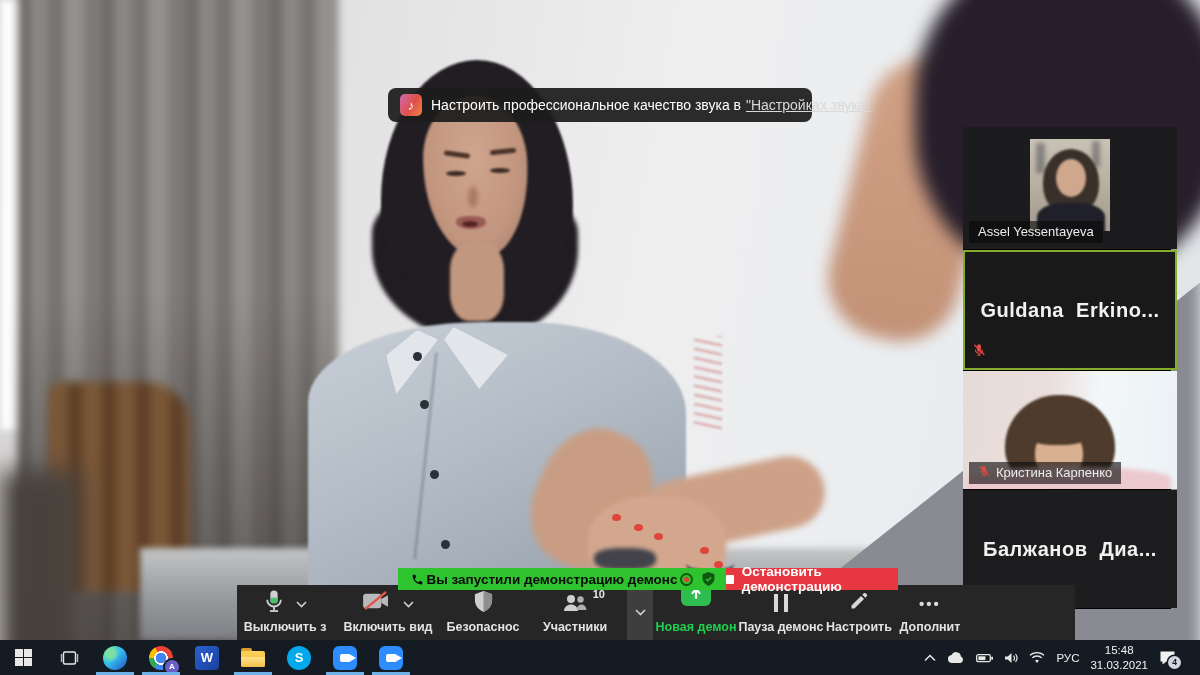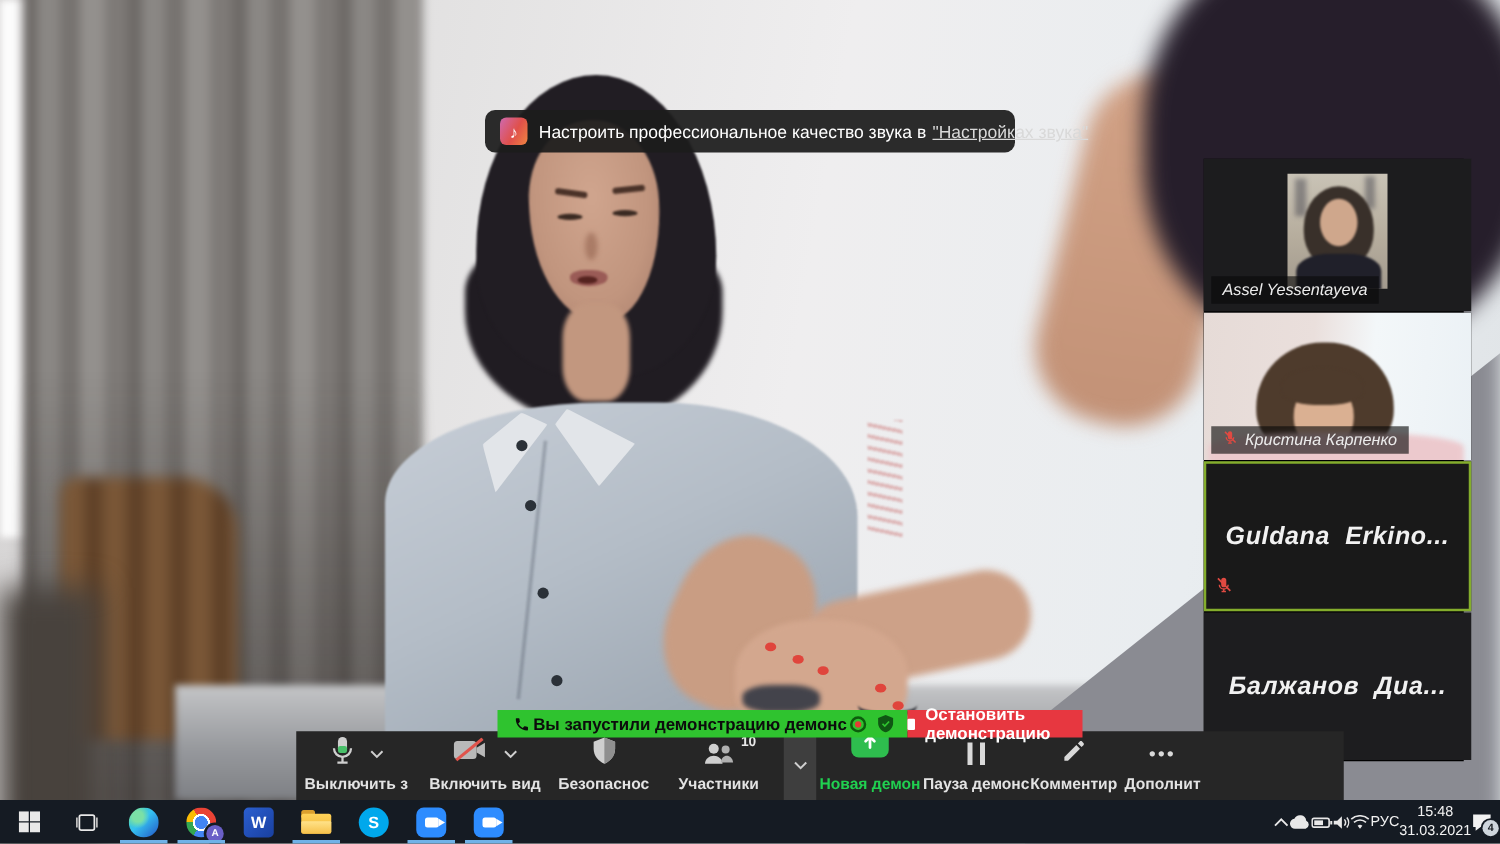--- a/index.html
+++ b/index.html
@@ -64,21 +64,21 @@
   .notification{position:absolute;left:388px;top:88px;width:424px;height:34px;z-index:8;
     background:rgba(28,28,28,.93);border-radius:8px;display:flex;align-items:center;padding:0 12px;box-sizing:border-box;
     color:#fff;font-size:14px;}
   .notif-icon{width:22px;height:22px;border-radius:5px;margin-right:9px;flex:none;
     background:linear-gradient(120deg,#cf6ab0 0%,#e0504a 55%,#ef8542 100%);
     display:flex;align-items:center;justify-content:center;color:#fff;font-size:13px;}
   .notif-link{color:#d9d9d9;text-decoration:underline;margin-left:5px;cursor:pointer;white-space:nowrap;}
   .notif-msg{white-space:nowrap;}
 
   
-  .sidebar{position:absolute;left:963px;top:127px;width:208px;z-index:2;background:#000;font-style:italic;}
+  .sidebar{position:absolute;left:963px;top:127px;width:208px;z-index:2;background:#000;}
   .tile{position:relative;width:214px;overflow:hidden;margin-bottom:1px;background:#1c1c1e;box-sizing:border-box;}
   .tile.t1{height:122px;}
   .tile.t2{height:120px;border:2px solid #84ad2c;background:#191919;}
   .tile.t3{height:118px;}
   .tile.t4{height:118px;background:#1d1d1f;}
   .tile-label{position:absolute;left:6px;bottom:6px;background:rgba(10,10,10,.62);color:#ececec;font-size:13px;
     padding:3px 9px 4px 9px;display:flex;align-items:center;gap:6px;white-space:nowrap;}
   .big-name{position:absolute;inset:0;display:flex;align-items:center;justify-content:center;
     color:#f1f1f1;font-weight:bold;font-size:20px;letter-spacing:.5px;white-space:pre;}
   .tile-mic{position:absolute;left:7px;bottom:7px;}
@@ -98,21 +98,21 @@
   .k-body{position:absolute;left:4px;top:96px;width:204px;height:26px;background:#ecc9cd;border-radius:45% 45% 0 0;filter:blur(2px);}
 
   
   .share-banner{position:absolute;left:398px;top:568px;height:22px;display:flex;z-index:6;font-weight:bold;font-size:13.5px;}
   .sb-green{width:328px;background:#2fc32f;color:#0c0c0c;display:flex;align-items:center;}
   .sb-phone{margin-left:13px;display:flex;}
   .sb-msg{flex:1;text-align:center;}
   .sb-rec{width:13px;height:13px;border-radius:50%;border:2px solid #0c5c0c;box-sizing:border-box;position:relative;margin-right:9px;}
   .sb-rec::after{content:'';position:absolute;left:2px;top:2px;width:5px;height:5px;border-radius:50%;background:#e33c34;}
   .sb-shield{margin-right:11px;display:flex;}
-  .sb-stop{width:140px;background:#e73740;color:#fff;display:flex;align-items:center;justify-content:center;gap:8px;cursor:pointer;}
+  .sb-stop{width:172px;background:#e73740;color:#fff;display:flex;align-items:center;justify-content:center;gap:8px;cursor:pointer;}
   .stop-sq{width:9px;height:9px;background:#fff;border-radius:1px;}
 
   
   .toolbar{position:absolute;left:237px;top:585px;width:838px;height:55px;background:#262626;z-index:5;
     display:flex;align-items:stretch;}
   .tb-btn{display:flex;flex-direction:column;align-items:center;justify-content:flex-end;padding-bottom:6px;cursor:pointer;}
   .tb-btn .ic-row{height:30px;display:flex;align-items:center;justify-content:center;gap:12px;}
   .tb-btn .lbl{font-size:12.5px;font-weight:600;color:#e3e3e3;margin-top:2px;white-space:nowrap;}
   .w-mute{width:96px;}.w-video{width:110px;}.w-sec{width:80px;justify-content:flex-end;}.w-part{width:104px;}
   .w-share{width:86px;gap:12px;}.w-pause{width:84px;}.w-annot{width:72px;}.w-remote{width:110px;}.w-more{width:70px;}
@@ -140,21 +140,21 @@
   .sq24{width:24px;height:24px;border-radius:4px;display:flex;align-items:center;justify-content:center;color:#fff;font-weight:bold;font-size:13px;}
   .word-ic{background:linear-gradient(135deg,#2b5fd0,#1940a0);}
   .skype-ic{border-radius:50%;background:#00a8ec;}
   .zoom-ic{border-radius:6px;background:#2d8cff;}
   .cam-glyph{position:relative;width:11px;height:8px;background:#fff;border-radius:2px;}
   .cam-glyph::after{content:'';position:absolute;right:-5px;top:1px;border-left:5px solid #fff;border-top:3px solid rgba(0,0,0,0);border-bottom:3px solid rgba(0,0,0,0);}
   .folder-ic{position:relative;width:24px;height:19px;}
   .folder-back{position:absolute;left:0;top:0;width:11px;height:6px;background:#dba02e;border-radius:2px 2px 0 0;}
   .folder-body{position:absolute;left:0;top:3px;width:24px;height:16px;background:linear-gradient(180deg,#ffd358,#eeb33e);border-radius:2px;}
   .folder-front{position:absolute;left:0;top:9px;width:24px;height:10px;background:linear-gradient(180deg,#ffe28a,#f6c14a);border-radius:1px 1px 2px 2px;}
-  .tray{margin-left:auto;display:flex;align-items:center;padding-right:6px;}
+  .tray{margin-left:auto;display:flex;align-items:center;gap:11px;padding-right:24px;}
   .tray-item{display:flex;align-items:center;justify-content:center;cursor:pointer;}
   .tray-lang{color:#f2f2f2;font-size:11.5px;}
   .tray-clock{color:#f2f2f2;font-size:11.5px;line-height:1.25;text-align:center;cursor:pointer;}
   .action-wrap{position:relative;}
   .action-badge{position:absolute;right:-5px;bottom:-3px;width:13px;height:13px;border-radius:50%;background:#cfd6dd;
     color:#15191e;font-size:8.5px;font-weight:bold;display:flex;align-items:center;justify-content:center;box-shadow:0 0 0 1.5px #151b23;}
 </style>
 </head>
 <body>
 
@@ -215,50 +215,50 @@
         <div class="a-smudge" style="left:6px;top:4px;width:9px;height:30px;"></div>
         <div class="a-smudge" style="left:62px;top:2px;width:8px;height:26px;"></div>
         <div class="a-hair"></div>
         <div class="a-face"></div>
         <div class="a-body"></div>
       </div>
       <div class="tile-label">
         <span>Assel Yessentayeva</span>
       </div>
     </div>
-    <div class="tile t3">
-      <div class="k-bg">
-        <div class="k-hair"></div>
-        <div class="k-face"></div>
-        <div class="k-fringe"></div>
-        <div class="k-body"></div>
-      </div>
-      <div class="tile-label" style="left:6px;bottom:5px;">
-        <span>
-          <svg width="12" height="12" viewBox="0 0 24 24">
-              <path d="M12 15a3.5 3.5 0 0 0 3.5-3.5v-6a3.5 3.5 0 1 0-7 0v6A3.5 3.5 0 0 0 12 15z" fill="#e04a42"></path>
-              <path d="M6 11.5a6 6 0 0 0 12 0" fill="none" stroke="#e04a42" stroke-width="2"></path>
-              <path d="M12 17.5V21M9 21h6" stroke="#e04a42" stroke-width="2"></path>
-              <path d="M4 3l17 17" stroke="#e04a42" stroke-width="2.4"></path>
-            </svg>
-        </span>
-        <span>Кристина Карпенко</span>
-      </div>
-    </div>
     <div class="tile t2">
       <div class="big-name">Guldana  Erkino...</div>
       <span class="tile-mic">
         <svg width="14" height="14" viewBox="0 0 24 24">
             <path d="M12 15a3.5 3.5 0 0 0 3.5-3.5v-6a3.5 3.5 0 1 0-7 0v6A3.5 3.5 0 0 0 12 15z" fill="#e04a42"></path>
             <path d="M6 11.5a6 6 0 0 0 12 0" fill="none" stroke="#e04a42" stroke-width="2"></path>
             <path d="M12 17.5V21M9 21h6" stroke="#e04a42" stroke-width="2"></path>
             <path d="M4 3l17 17" stroke="#e04a42" stroke-width="2.4"></path>
           </svg>
       </span>
     </div>
+    <div class="tile t3">
+      <div class="k-bg">
+        <div class="k-hair"></div>
+        <div class="k-face"></div>
+        <div class="k-fringe"></div>
+        <div class="k-body"></div>
+      </div>
+      <div class="tile-label" style="left:6px;bottom:5px;">
+        <span>
+          <svg width="12" height="12" viewBox="0 0 24 24">
+              <path d="M12 15a3.5 3.5 0 0 0 3.5-3.5v-6a3.5 3.5 0 1 0-7 0v6A3.5 3.5 0 0 0 12 15z" fill="#e04a42"></path>
+              <path d="M6 11.5a6 6 0 0 0 12 0" fill="none" stroke="#e04a42" stroke-width="2"></path>
+              <path d="M12 17.5V21M9 21h6" stroke="#e04a42" stroke-width="2"></path>
+              <path d="M4 3l17 17" stroke="#e04a42" stroke-width="2.4"></path>
+            </svg>
+        </span>
+        <span>Кристина Карпенко</span>
+      </div>
+    </div>
     <div class="tile t4">
       <div class="big-name">Балжанов  Диа...</div>
     </div>
   </div>
 
   <div class="share-banner">
     <div class="sb-green">
       <span class="sb-phone">
         <svg width="13" height="13" viewBox="0 0 24 24">
             <path d="M6.62 10.79c1.44 2.83 3.76 5.14 6.59 6.59l2.2-2.2c.27-.27.67-.36 1.02-.24 1.12.37 2.33.57 3.57.57.55 0 1 .45 1 1V20c0 .55-.45 1-1 1-9.39 0-17-7.61-17-17 0-.55.45-1 1-1h3.5c.55 0 1 .45 1 1 0 1.25.2 2.45.57 3.57.11.35.03.74-.25 1.02l-2.2 2.2z" fill="#0c0c0c"></path>
@@ -367,21 +367,21 @@
     </div>
     <div class="tb-btn w-annot">
       <div class="ic-row">
         <span>
           <svg width="20" height="20" viewBox="0 0 24 24">
               <path d="M3 17.5 14.5 6l3.5 3.5L6.5 21H3z" fill="#d9d9d9"></path>
               <path d="M16 4.5l1.8-1.8c.6-.6 1.6-.6 2.2 0l1.3 1.3c.6.6.6 1.6 0 2.2L19.5 8z" fill="#d9d9d9"></path>
             </svg>
         </span>
       </div>
-      <span class="lbl">Комментир</span>
+      <span class="lbl">Настроить</span>
     </div>
     <div class="tb-btn w-more">
       <div class="ic-row">
           <span class="more-dots">•••</span>
         </div>
       <span class="lbl">Дополнит</span>
     </div>
   </div>
 
   <div class="taskbar">

